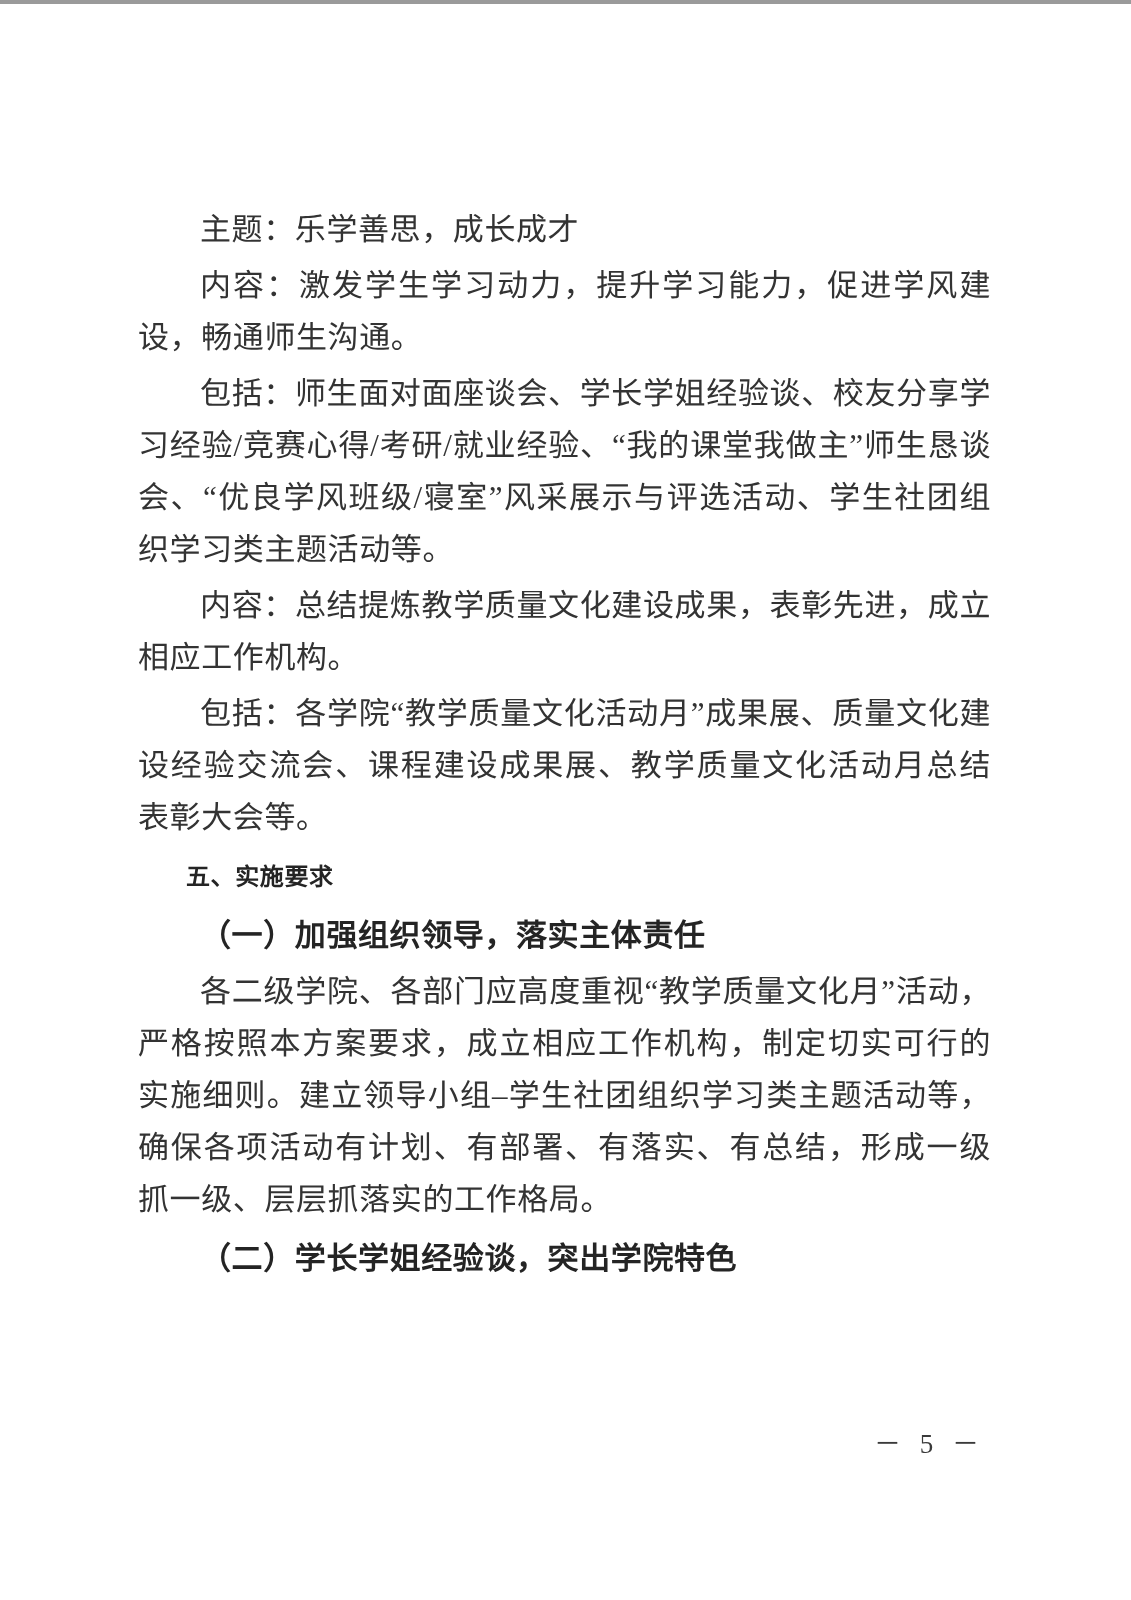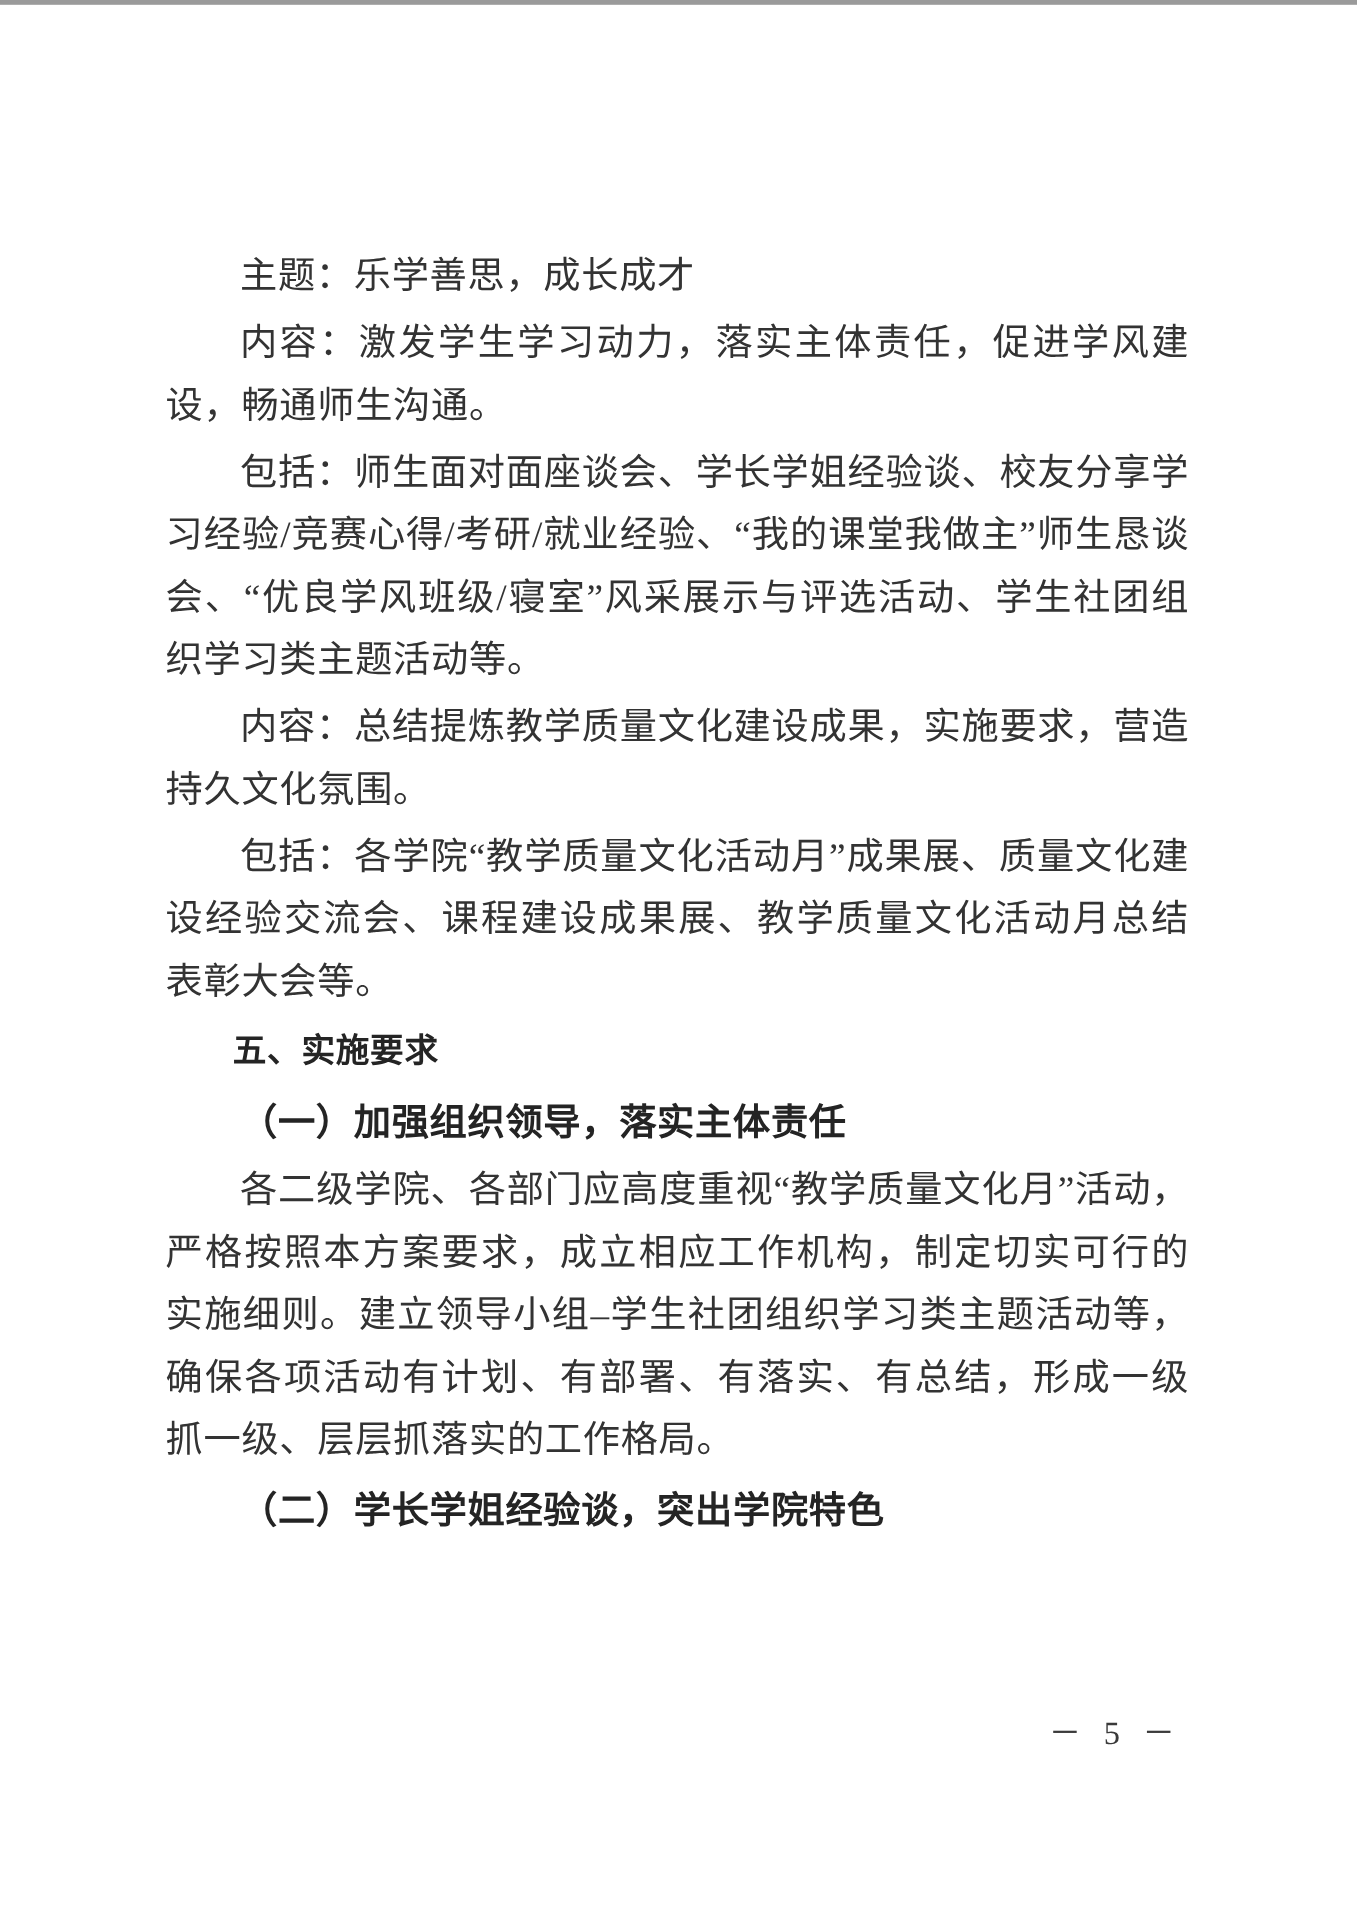--- a/index.html
+++ b/index.html
@@ -34,43 +34,43 @@
   }
   .content p.heading-l1,
   .content p.heading-l2,
   .content p.para-bold {
     font-weight: bold;
     color: #242424;
     margin-top: 7px;
     text-align: left;
   }
   .content p.heading-l1 {
-    font-size: 28px;
+    font-size: 24px;
   }
   .footer {
     position: absolute;
     top: 1424px;
     right: 146px;
     font-size: 27px;
     line-height: 32px;
     letter-spacing: 6px;
     color: #3a3a3a;
     font-family: "Liberation Serif", serif;
   }
 </style>
 </head>
 <body>
 
 <div class="page">
 
   <div class="content">
     <p class="para">主题：乐学善思，成长成才</p>
-    <p class="para">内容：激发学生学习动力，落实主体责任，促进学风建设，畅通师生沟通。</p>
+    <p class="para">内容：激发学生学习动力，提升学习能力，促进学风建设，畅通师生沟通。</p>
     <p class="para">包括：师生面对面座谈会、学长学姐经验谈、校友分享学习经验/竞赛心得/考研/就业经验、“我的课堂我做主”师生恳谈会、“优良学风班级/寝室”风采展示与评选活动、学生社团组织学习类主题活动等。</p>
-    <p class="para">内容：总结提炼教学质量文化建设成果，实施要求，营造持久文化氛围。</p>
+    <p class="para">内容：总结提炼教学质量文化建设成果，表彰先进，成立相应工作机构。</p>
     <p class="para">包括：各学院“教学质量文化活动月”成果展、质量文化建设经验交流会、课程建设成果展、教学质量文化活动月总结表彰大会等。</p>
     <p class="heading-l1">五、实施要求</p>
     <p class="heading-l2">（一）加强组织领导，落实主体责任</p>
     <p class="para">各二级学院、各部门应高度重视“教学质量文化月”活动，严格按照本方案要求，成立相应工作机构，制定切实可行的实施细则。建立领导小组–学生社团组织学习类主题活动等，确保各项活动有计划、有部署、有落实、有总结，形成一级抓一级、层层抓落实的工作格局。</p>
     <p class="heading-l2">（二）学长学姐经验谈，突出学院特色</p>
   </div>
 
   <div class="footer">
     <span>－ 5 －</span>
   </div>

